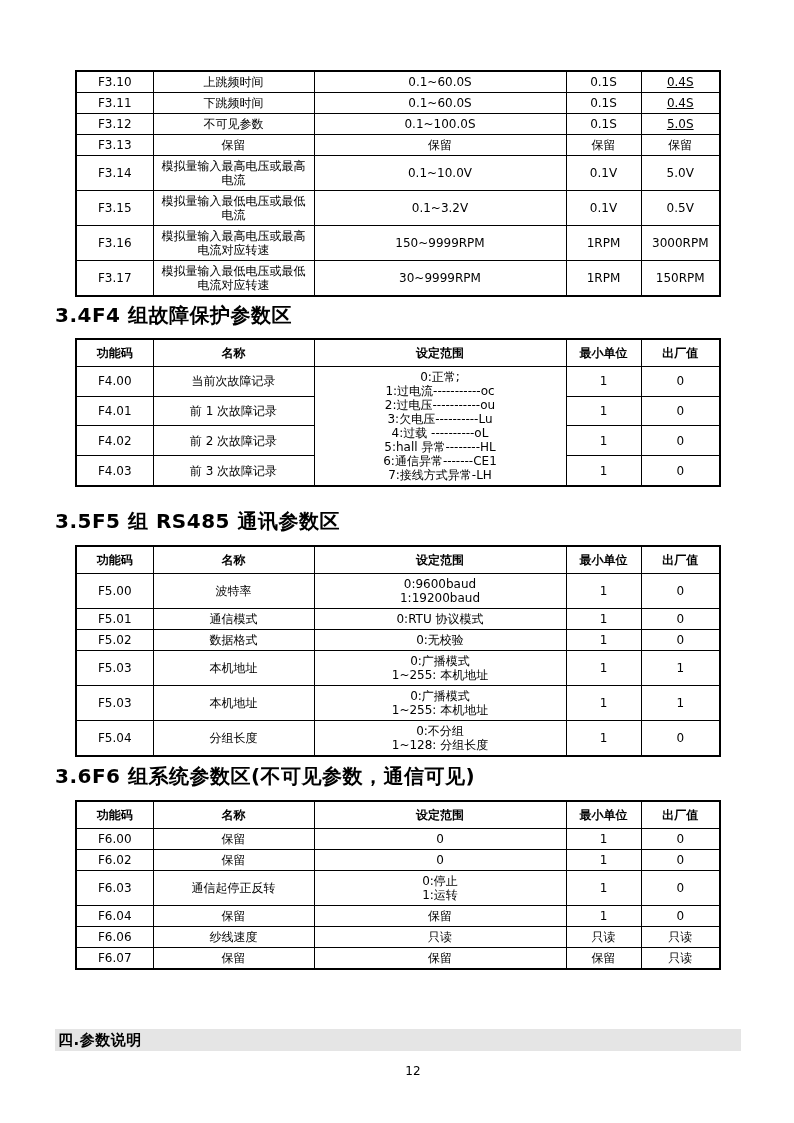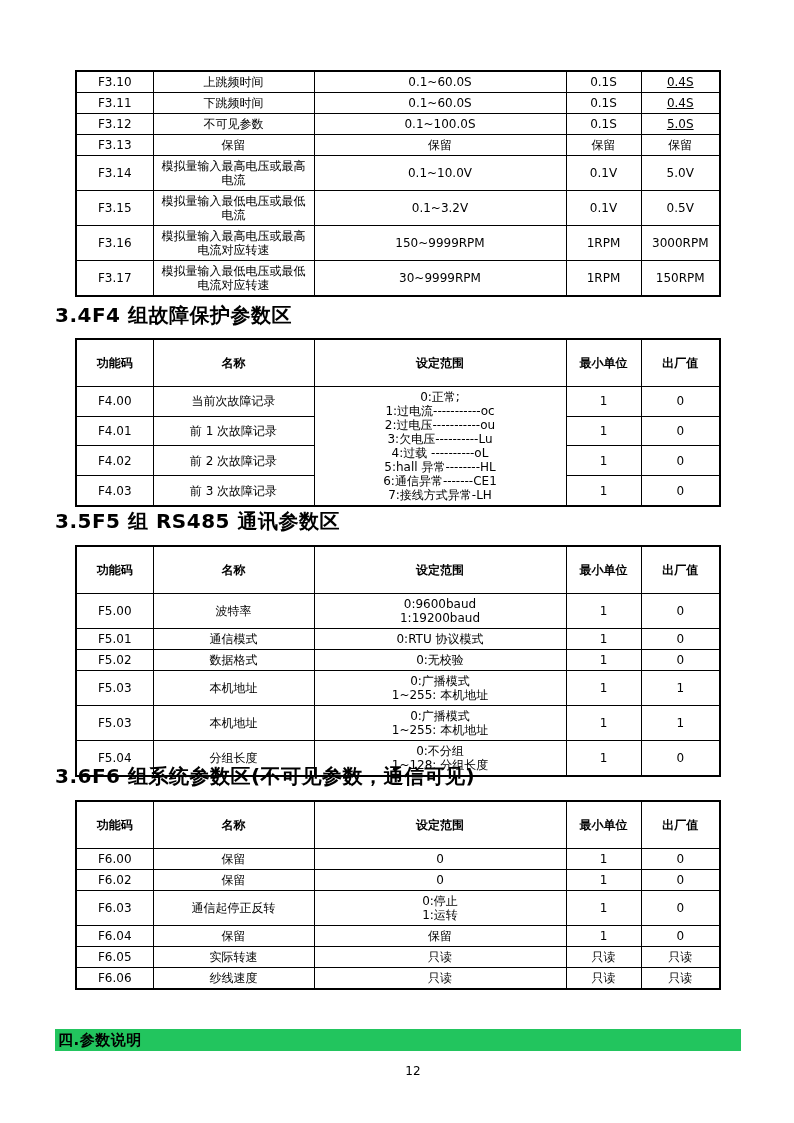--- a/index.html
+++ b/index.html
@@ -23,21 +23,21 @@
     font-size:12px;
     line-height:14px;
     padding:3px 6px;
     overflow:hidden;
     vertical-align:middle;
     word-break:break-all;
   }
   .param-table th{
     font-weight:bold;
     text-align:center;
-    padding:16px 2px;
+    padding:6px 2px;
   }
   .c-code{text-align:center;}
   .c-name{text-align:center;padding-left:4px;}
   .c-range{text-align:center;padding-left:10px;}
   .c-unit,.c-def{text-align:center;margin-top:45px;}
   .c-def.u{text-decoration:underline;text-align:center;}
   .t-f3{top:70px;}
   .t-f4{top:338px;}
   .t-f5{top:545px;}
   .t-f6{top:800px;}
@@ -49,21 +49,21 @@
     font-weight:bold;
     letter-spacing:0.5px;
   }
   .s34{top:302px;}
   .s35{top:508px;}
   .s36{top:763px;}
   .final-bar{
     position:absolute;
     left:55px;top:1029px;
     width:686px;height:22px;
-    background:#22c55e;
+    background:#e5e5e5;
     font-size:15px;font-weight:bold;
     line-height:22px;
     padding-left:3px;
     box-sizing:border-box;
     letter-spacing:0.5px;
   }
   .page-number{
     position:absolute;
     left:0;top:1064px;
     width:794px;
@@ -294,33 +294,33 @@
           <td class="c-def">0</td>
         </tr>
         <tr>
           <td class="c-code">F6.04</td>
           <td class="c-name">保留</td>
           <td class="c-range">保留</td>
           <td class="c-unit">1</td>
           <td class="c-def">0</td>
         </tr>
         <tr>
-          <td class="c-code">F6.05</td>
-          <td class="c-name">实际转速</td>
-          <td class="c-range">只读</td>
-          <td class="c-unit">只读</td>
-          <td class="c-def">只读</td>
-        </tr>
-        <tr>
           <td class="c-code">F6.06</td>
           <td class="c-name">纱线速度</td>
           <td class="c-range">只读</td>
           <td class="c-unit">只读</td>
           <td class="c-def">只读</td>
         </tr>
+        <tr>
+          <td class="c-code">F6.07</td>
+          <td class="c-name">保留</td>
+          <td class="c-range">保留</td>
+          <td class="c-unit">保留</td>
+          <td class="c-def">只读</td>
+        </tr>
       </tbody>
     </table>
 
   <div class="final-bar">
     <span>四.参数说明</span>
   </div>
 
   <div class="page-number">12</div>
 
 </div>

